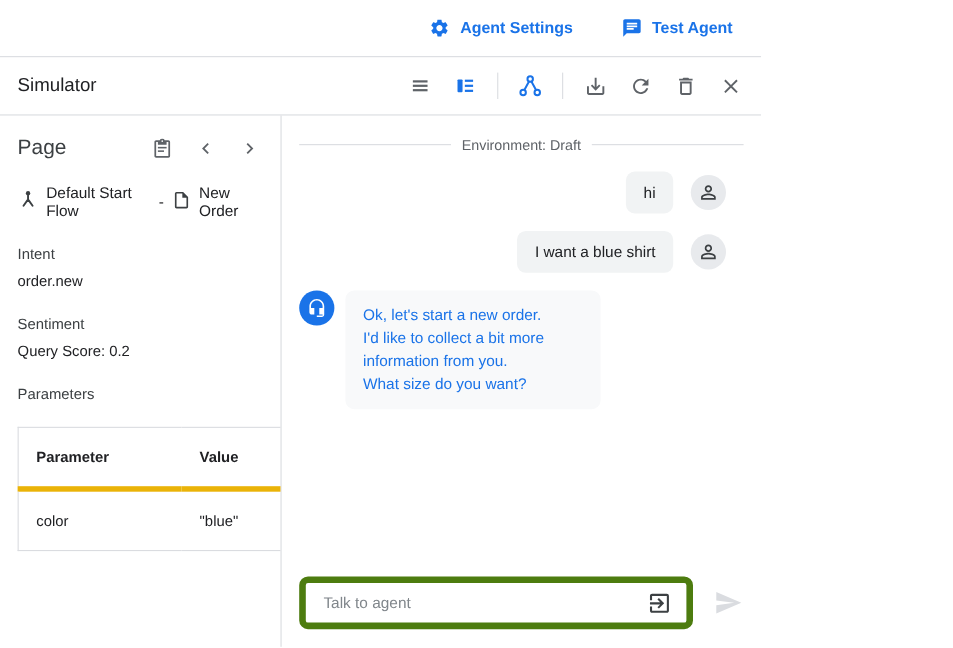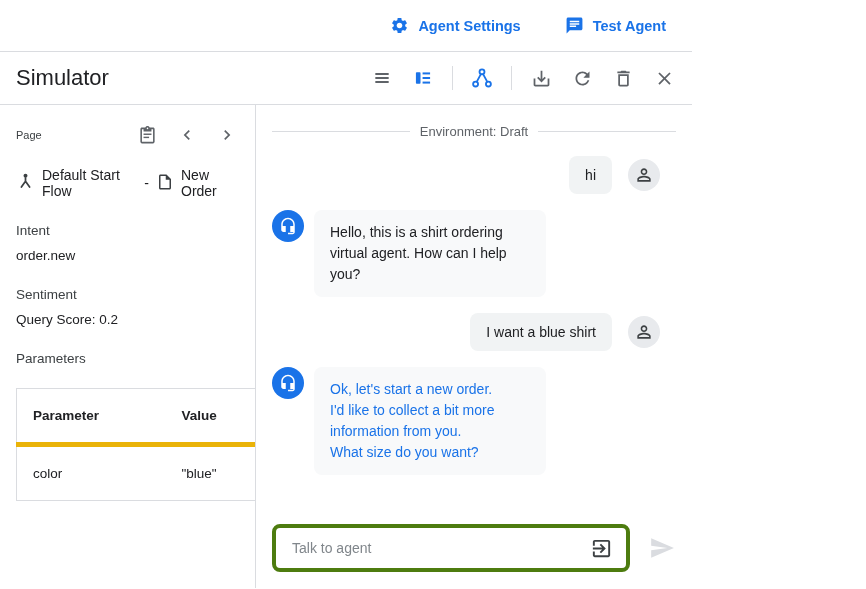--- a/index.html
+++ b/index.html
@@ -17,37 +17,37 @@
   .topbar-link {
     display:flex; align-items:center; gap:9px; color:#1a73e8;
     font-size:14.5px; font-weight:bold; cursor:pointer;
   }
   .topbar-link svg { display:block; }
   
   .header {
     height:53px; border-bottom:1px solid #dadce0;
     display:flex; align-items:center; padding:0 16px;
   }
-  .header-title { font-size:22px; color:#202124; }
+  .header-title { font-size:17px; color:#202124; }
   .toolbar { margin-left:auto; display:flex; align-items:center; gap:17px; }
   .icon-btn {
     width:24px; height:24px; display:flex; align-items:center; justify-content:center;
     color:#5f6368; cursor:pointer; background:none; border:none; padding:0;
   }
   .icon-btn.active { color:#1a73e8; }
   .tb-divider { width:1px; height:24px; background:#dadce0; }
   
   .content { display:flex; height:483px; }
   .left-panel {
     width:426px; border-right:1px solid #dadce0; padding:18px 16px; overflow:hidden;
   }
   .right-panel { flex:1; display:flex; flex-direction:column; padding:16px 16px; }
   
   .page-row { display:flex; align-items:center; }
-  .page-row .label-text { font-size:11px; color:#3c4043; }
+  .page-row .label-text { font-size:19px; color:#3c4043; }
   .page-row .page-actions { margin-left:auto; display:flex; align-items:center; gap:16px; }
   .flow-row { margin-top:20px; display:flex; align-items:center; gap:7px; font-size:14px; color:#202124; }
   .flow-row .dash { color:#202124; }
   .field-label { margin-top:24px; font-size:13.5px; color:#3c4043; }
   .field-value { margin-top:10px; font-size:13.5px; color:#202124; }
   .param-table { margin-top:22px; width:393px; border:1px solid #dadce0; border-collapse:collapse; }
   .param-table th, .param-table td {
     text-align:left; font-size:13.5px; padding:19px 16px; color:#202124;
   }
   .param-table th { font-weight:bold; border-bottom:5px solid #eab308; width:38%; }
@@ -70,21 +70,21 @@
     width:32px; height:32px; border-radius:50%; background:#e8eaed; flex:none;
     display:flex; align-items:center; justify-content:center; color:#3c4043;
   }
   .agent-avatar {
     width:32px; height:32px; border-radius:50%; background:#1a73e8; flex:none;
     display:flex; align-items:center; justify-content:center; color:#fff;
   }
   
   .input-row { margin-top:auto; display:flex; align-items:center; }
   .input-box {
-    width:358px; height:48px; border:4px solid #4d7c0f; border-radius:8px;
+    width:358px; height:48px; border:6px solid #4d7c0f; border-radius:8px;
     display:flex; align-items:center; padding:0 12px 0 16px; background:#fff;
   }
   .input-box input {
     flex:1; border:none; outline:none; font-size:14px; color:#202124;
     font-family:"Liberation Sans", sans-serif; background:transparent;
   }
   .input-box input::placeholder { color:#80868b; }
   .enter-btn { width:26px; height:26px; border:none; background:none; padding:0; color:#3c4043; cursor:pointer; display:flex; align-items:center; justify-content:center; }
   .send-btn { margin-left:18px; width:28px; height:28px; border:none; background:none; padding:0; color:#dadce0; display:flex; align-items:center; justify-content:center; }
 </style>
@@ -242,28 +242,20 @@
       <div class="messages">
         <div class="msg user">
           <div class="bubble">hi</div>
           <div class="avatar">
             <svg width="20" height="20" viewBox="0 0 24 24" fill="currentColor">
                 <path d="M12 5.9c1.16 0 2.1.94 2.1 2.1s-.94 2.1-2.1 2.1S9.9 9.16 9.9 8s.94-2.1 2.1-2.1m0 9c2.97 0 6.1 1.46 6.1 2.1v1.1H5.9V17c0-.64 3.13-2.1 6.1-2.1M12 4C9.79 4 8 5.79 8 8s1.79 4 4 4 4-1.79 4-4-1.79-4-4-4zm0 9c-2.67 0-8 1.34-8 4v3h16v-3c0-2.66-5.33-4-8-4z"></path>
               </svg>
           </div>
         </div>
 
-        <div class="msg agent">
-          <div class="agent-avatar">
-            <svg width="18" height="18" viewBox="0 0 24 24" fill="currentColor">
-                <path d="M12 1c-4.97 0-9 4.03-9 9v7c0 1.66 1.34 3 3 3h3v-8H5v-2c0-3.87 3.13-7 7-7s7 3.13 7 7v2h-4v8h4v1h-7v2h6c1.66 0 3-1.34 3-3V10c0-4.97-4.03-9-9-9z"></path>
-              </svg>
-          </div>
-          <div class="bubble">Hello, this is a shirt ordering virtual agent. How can I help you?</div>
-        </div>
 
         <div class="msg user">
           <div class="bubble">I want a blue shirt</div>
           <div class="avatar">
             <svg width="20" height="20" viewBox="0 0 24 24" fill="currentColor">
                 <path d="M12 5.9c1.16 0 2.1.94 2.1 2.1s-.94 2.1-2.1 2.1S9.9 9.16 9.9 8s.94-2.1 2.1-2.1m0 9c2.97 0 6.1 1.46 6.1 2.1v1.1H5.9V17c0-.64 3.13-2.1 6.1-2.1M12 4C9.79 4 8 5.79 8 8s1.79 4 4 4 4-1.79 4-4-1.79-4-4-4zm0 9c-2.67 0-8 1.34-8 4v3h16v-3c0-2.66-5.33-4-8-4z"></path>
               </svg>
           </div>
         </div>
 

